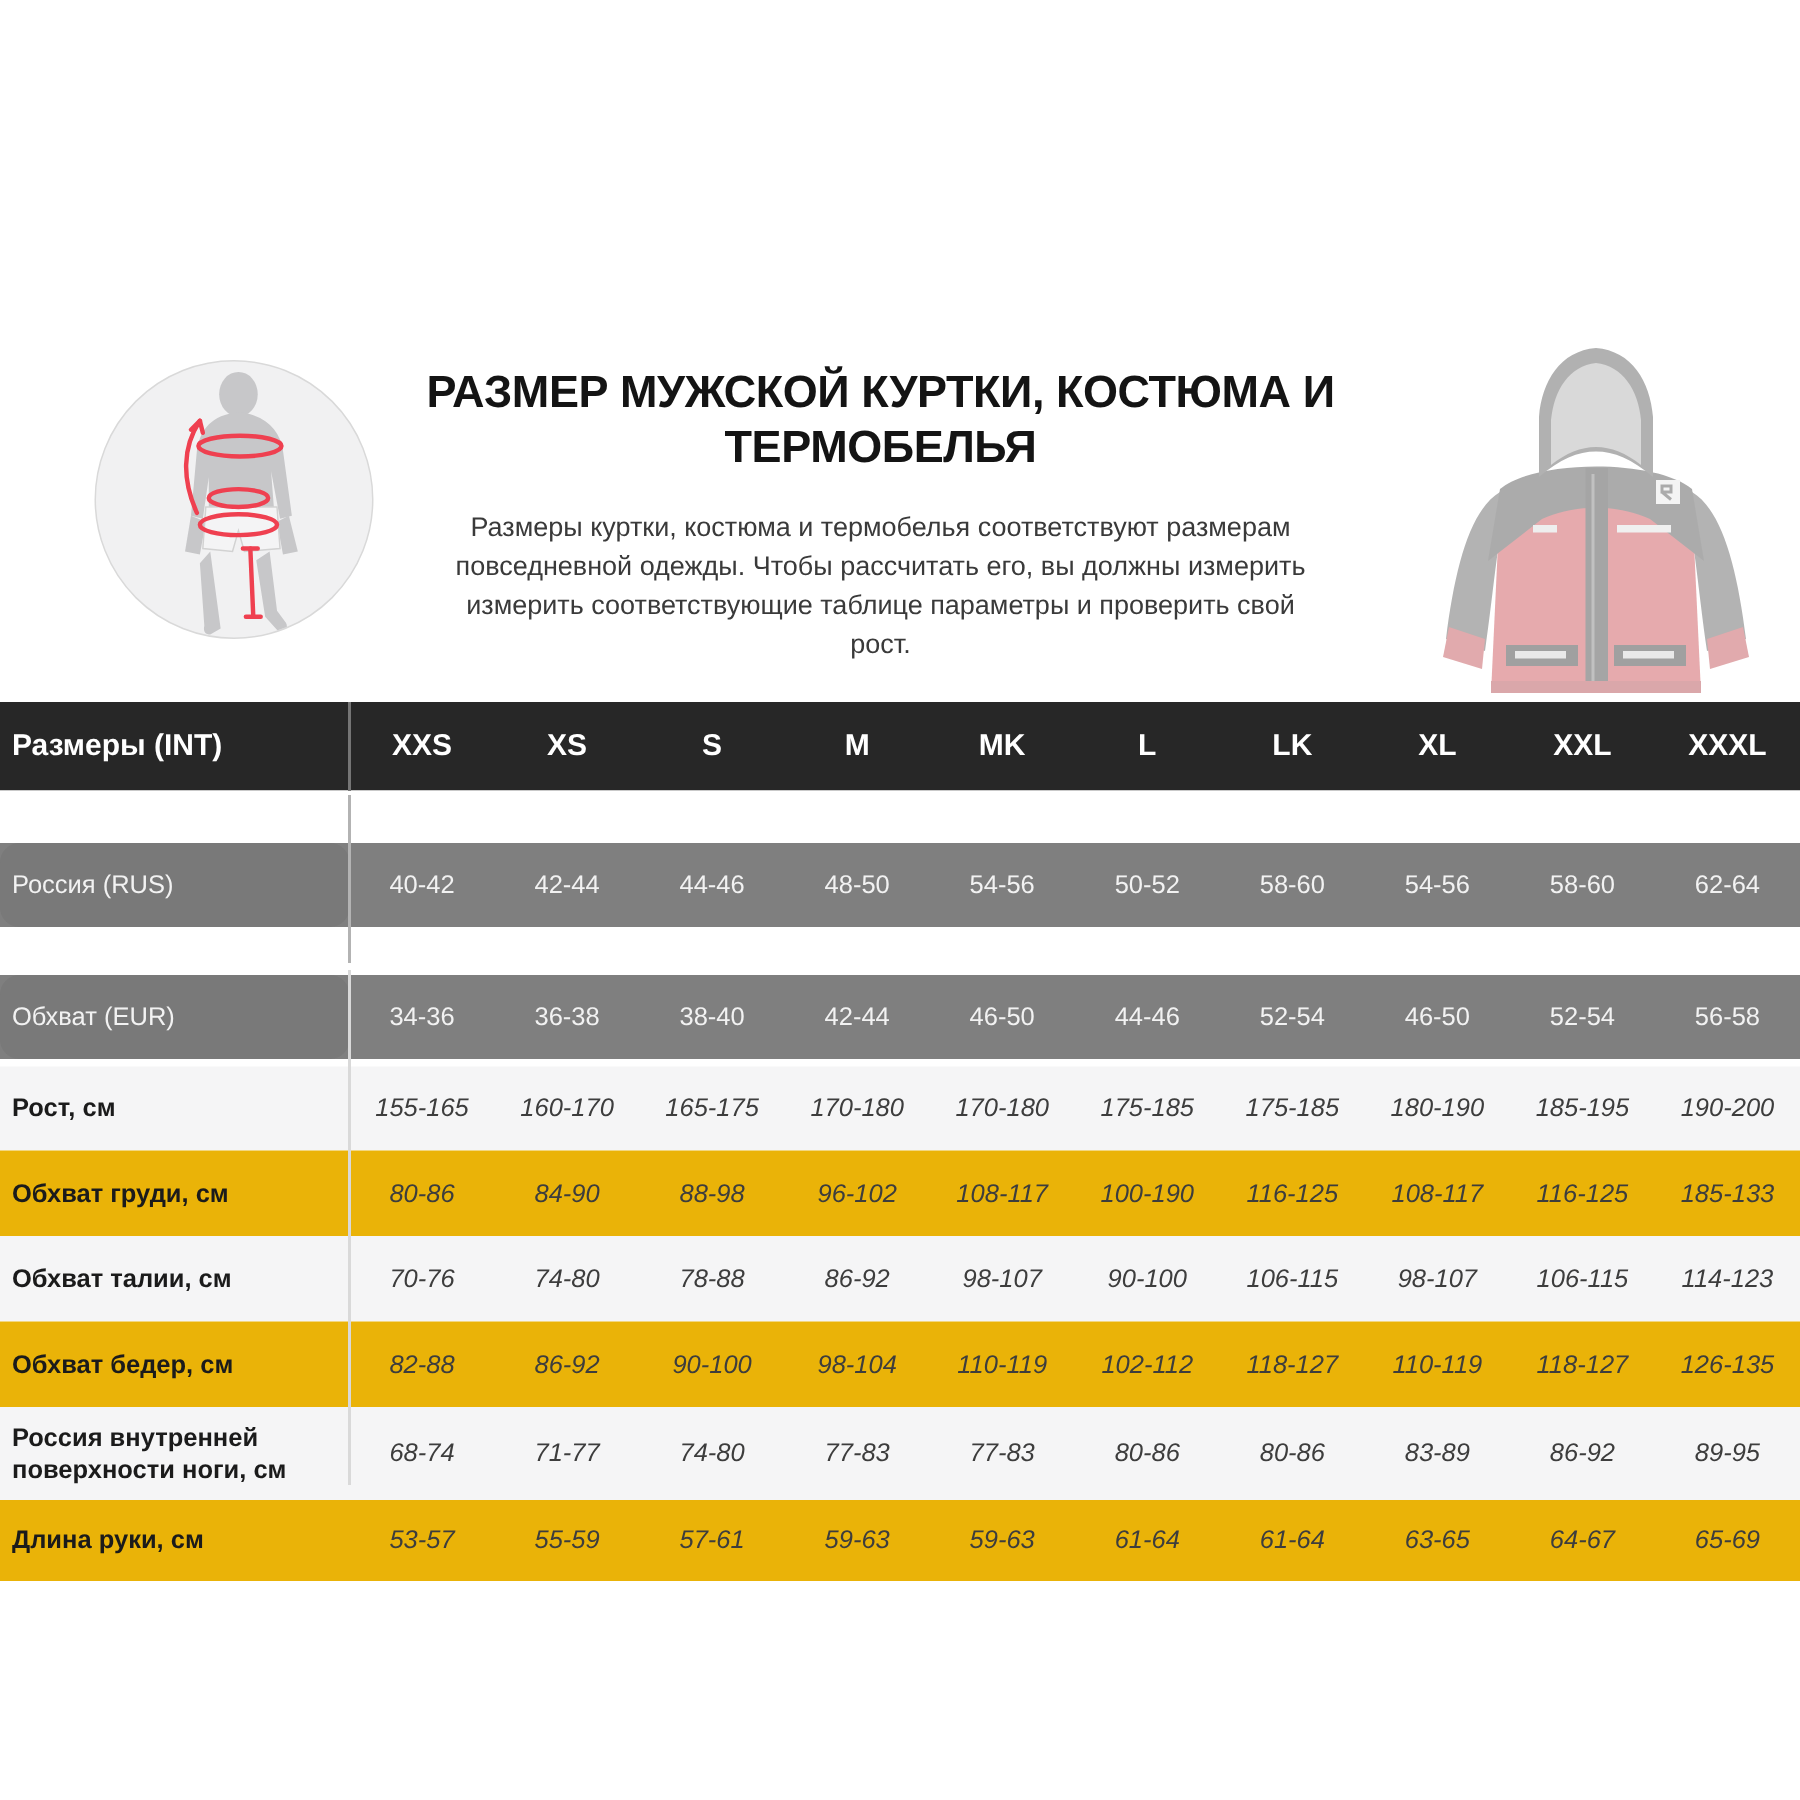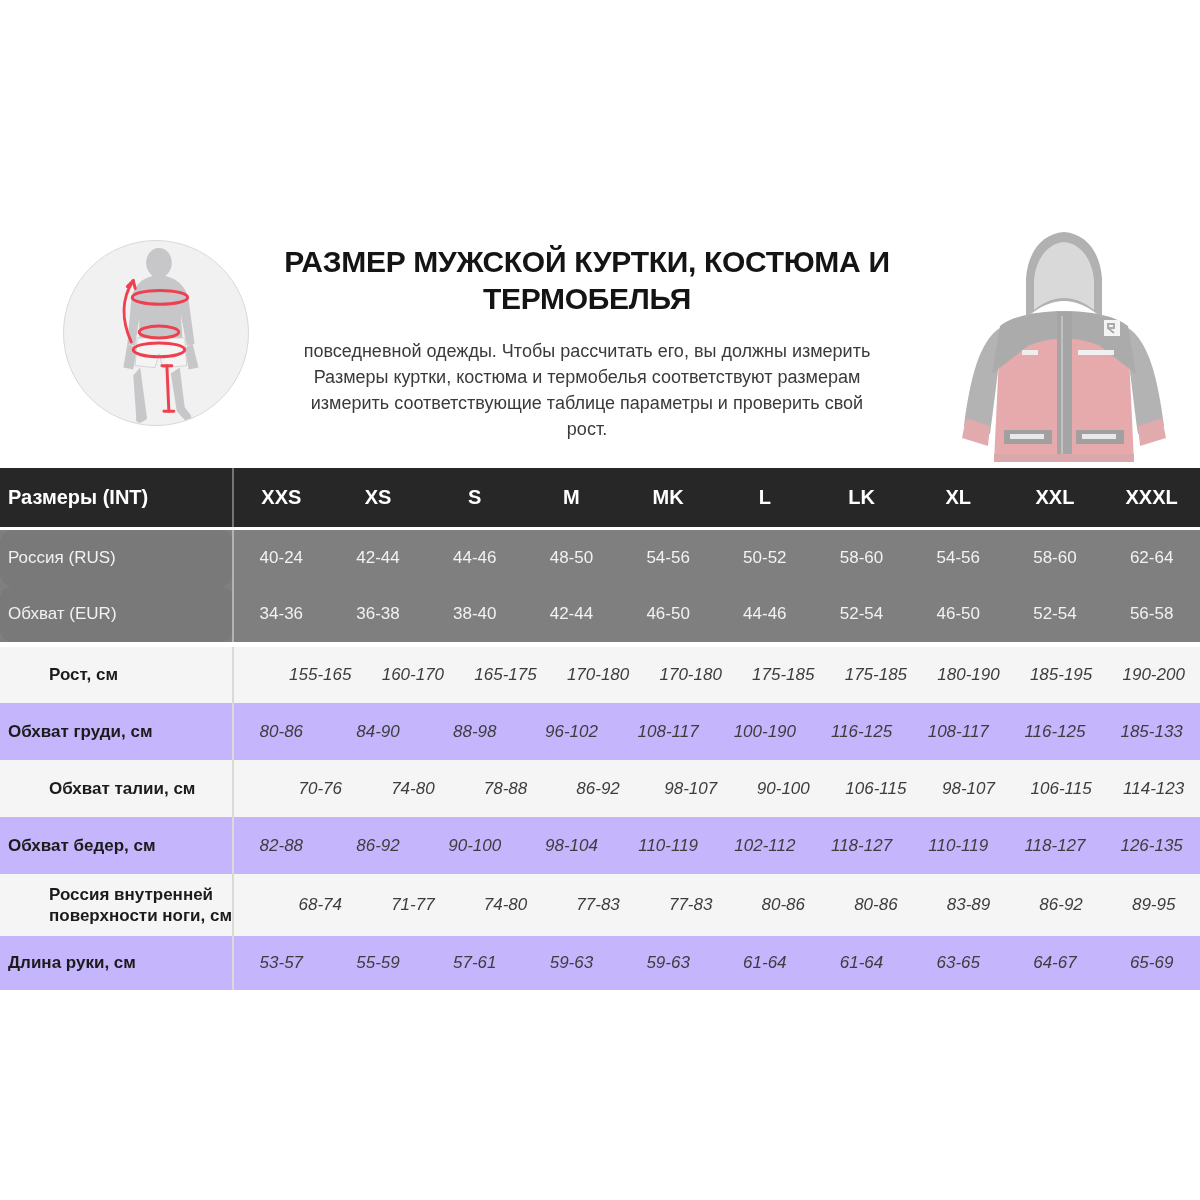--- a/index.html
+++ b/index.html
@@ -37,26 +37,26 @@
   .cell { overflow:hidden; white-space:nowrap; }
   .lbl { padding-left:8px; height:100%; display:flex; align-items:center; white-space:normal; line-height:1.25;border-radius:13px; }
   .val { text-align:center; }
 
   .r-head { height:59px; background:#272727; }
   .r-head .cell { color:#ffffff; font-weight:bold; font-size:20px; }
 
   .sep3 { height:3px; background:#ffffff; }
   .gap5 { height:5px; background:#ffffff; }
 
-  .r-gray { height:56px; background:#7f7f7f; }
+  .r-gray { height:56px; background:#7f7f7f;margin-top:32px; }
   .r-gray .cell { color:#f2f2f2; font-size:17px; }
   .r-gray .lbl { background:#797979; }
 
-  .r-light { background:#f5f5f6;padding-left:41px; }
-  .r-white { background:#c4b5fd; }
+  .r-light { background:#f5f5f6; }
+  .r-white { background:#eab308; }
   .r-data .lbl { font-weight:bold; color:#1b1b1b; font-size:17px; }
   .r-data .val { color:#3d3d3d; font-size:17px;font-style:italic; }
   .h56 { height:56px; } .h57 { height:57px; } .h62 { height:62px; } .h54 { height:54px; }
 
   .col-divider {
     position:absolute; left:232px; top:0; width:2px; height:522px;
     background:linear-gradient(to bottom,
       #757575 0px, #757575 59px,
       #ffffff 59px, #ffffff 62px,
       #b3b3b3 62px, #b3b3b3 174px,
@@ -94,22 +94,22 @@
       </g>
     </svg>
   </div>
 
   <div class="hero-text">
     <div class="page-title">
       <div>РАЗМЕР МУЖСКОЙ КУРТКИ, КОСТЮМА И</div>
       <div>ТЕРМОБЕЛЬЯ</div>
     </div>
     <div class="page-desc">
+      <div>Размеры куртки, костюма и термобелья соответствуют размерам</div>
       <div>повседневной одежды. Чтобы рассчитать его, вы должны измерить</div>
-      <div>Размеры куртки, костюма и термобелья соответствуют размерам</div>
       <div>измерить соответствующие таблице параметры и проверить свой</div>
       <div>рост.</div>
     </div>
   </div>
 
   <div class="jacket-img">
     <svg viewBox="0 0 252 246">
       <g>
 
         <path d="M62,106 C42,118 32,156 26,204 L52,212 C58,170 60,140 66,116 Z" fill="#4b4b4b"></path>
@@ -155,21 +155,21 @@
       <div class="cell val">LK</div>
       <div class="cell val">XL</div>
       <div class="cell val">XXL</div>
       <div class="cell val">XXXL</div>
     </div>
 
     <div class="sep3"></div>
 
     <div class="row r-gray">
       <div class="cell lbl">Россия (RUS)</div>
-      <div class="cell val">40-24</div>
+      <div class="cell val">40-42</div>
       <div class="cell val">42-44</div>
       <div class="cell val">44-46</div>
       <div class="cell val">48-50</div>
       <div class="cell val">54-56</div>
       <div class="cell val">50-52</div>
       <div class="cell val">58-60</div>
       <div class="cell val">54-56</div>
       <div class="cell val">58-60</div>
       <div class="cell val">62-64</div>
     </div>

